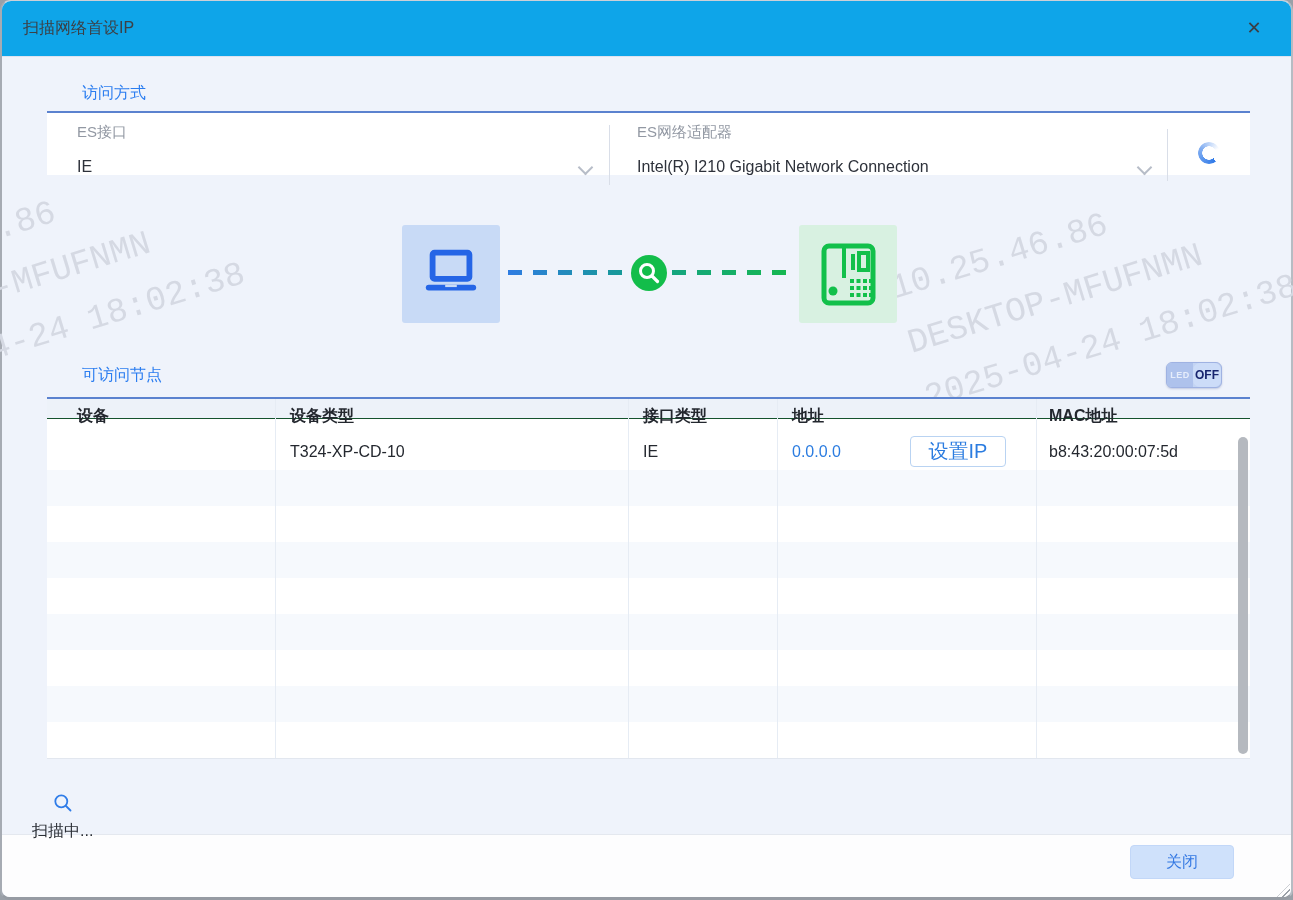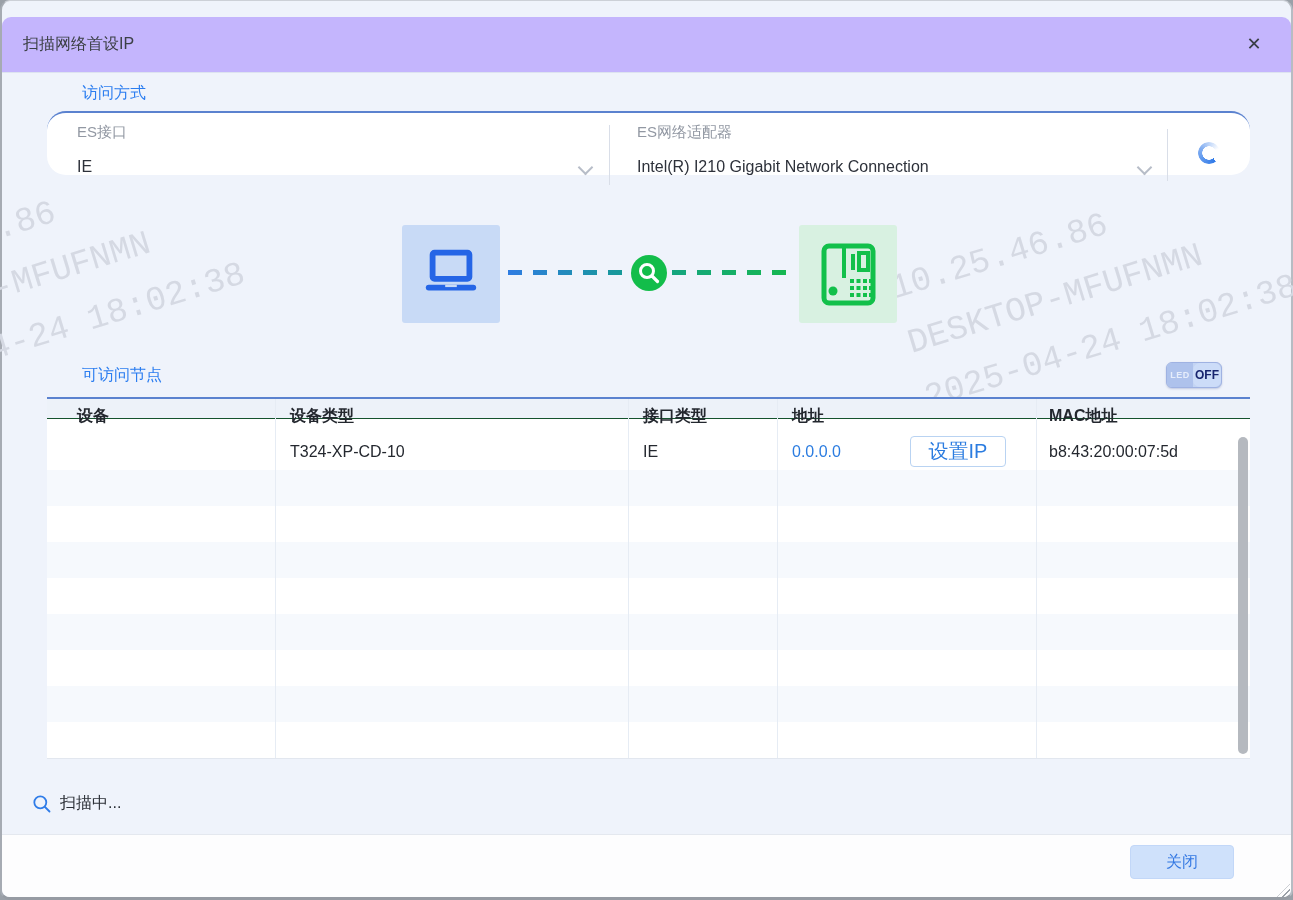--- a/index.html
+++ b/index.html
@@ -1,31 +1,31 @@
 <!DOCTYPE html>
 <html><head>
 <meta charset="utf-8">
 <style>
   html,body{margin:0;padding:0;}
   body{width:1293px;height:900px;background:#9aa0a8;font-family:"Liberation Sans","DejaVu Sans",sans-serif;}
   .stage{position:relative;width:1293px;height:900px;overflow:hidden;}
   .window{position:absolute;inset:0;background:#eff3fb;border-radius:10px;
     border-left:2px solid #a6abb3;border-right:2px solid #b7bcc3;border-bottom:3px solid #969ba3;border-top:1px solid #ccd0d7;box-sizing:border-box;}
   
-  .titlebar{position:absolute;left:0;top:16px;right:0;height:55px;background:#c4b5fd;border-radius:9px 9px 0 0;border-bottom:1px solid #dde3f0;}
+  .titlebar{position:absolute;left:0;top:0;right:0;height:55px;background:#0ea5e9;border-radius:9px 9px 0 0;border-bottom:1px solid #dde3f0;}
   .titlebar .title{position:absolute;left:21px;top:17px;font-size:16px;color:#3c4046;font-weight:500;}
   .close-x{position:absolute;right:24px;top:14px;width:26px;height:26px;line-height:26px;text-align:center;font-size:18px;color:#3a3f46;cursor:pointer;}
   
   .wm{position:absolute;color:#d5d9e3;font-family:"Liberation Mono","DejaVu Sans Mono",monospace;font-size:34px;line-height:57px;white-space:nowrap;transform:rotate(-17deg);transform-origin:0 0;pointer-events:none;z-index:1;}
   .wm-left{left:-170px;top:250px;}
   .wm-right{left:882px;top:262px;}
   
   .sec-title{position:absolute;font-size:16px;font-weight:500;color:#2b7df0;}
   
-  .panel{position:absolute;left:45px;top:110px;width:1203px;height:64px;background:#ffffff;border-top:2px solid #5b82cf;box-sizing:border-box;z-index:2;border-radius:19px;}
+  .panel{position:absolute;left:45px;top:110px;width:1203px;height:64px;background:#ffffff;border-top:2px solid #5b82cf;box-sizing:border-box;z-index:2;}
   .fld-label{position:absolute;font-size:15px;color:#9298a3;}
   .fld-value{position:absolute;font-size:16px;color:#2d313a;}
   .vdiv{position:absolute;width:1px;background:#d9dee8;}
   .chev{position:absolute;width:9px;height:9px;border-right:2px solid #b7bdc8;border-bottom:2px solid #b7bdc8;transform:rotate(45deg);}
   .spinner{position:absolute;left:1151px;top:29px;width:22px;height:22px;border-radius:50%;
     background:conic-gradient(from 140deg,#2e79e8,#85b0f2 45%,rgba(239,245,255,0) 80%);
     -webkit-mask:radial-gradient(closest-side,transparent calc(100% - 4.5px),#000 calc(100% - 4px));
     mask:radial-gradient(closest-side,transparent calc(100% - 4.5px),#000 calc(100% - 4px));}
   
   .tile{position:absolute;width:98px;height:98px;border-radius:3px;display:flex;align-items:center;justify-content:center;z-index:2;}
@@ -47,21 +47,21 @@
   .th{position:absolute;top:0;height:34px;line-height:34px;font-size:16px;font-weight:bold;color:#23272e;}
   .col-line{position:absolute;top:0;width:1px;height:359px;background:#e6ecf4;z-index:4;}
   .drow{position:absolute;left:0;top:34px;width:100%;height:37px;background:#fff;}
   .td{position:absolute;top:0;height:37px;line-height:37px;font-size:16px;color:#24282f;}
   .erow{position:absolute;left:0;width:100%;height:36px;}
   .erow.striped{background:#f6f9fd;}
   .setip-btn{position:absolute;left:863px;top:3px;width:96px;height:31px;background:#fff;border:1px solid #b9d3f2;border-radius:4px;color:#2b7ce0;font-size:20px;display:flex;align-items:center;justify-content:center;cursor:pointer;box-sizing:border-box;}
   .ip-link{color:#2b7ce0;}
   .sbar{position:absolute;left:1191px;top:38px;width:10px;height:317px;border-radius:5px;background:#b5b9bf;z-index:5;}
   
-  .status-row{position:absolute;left:30px;top:792px;display:flex;align-items:center;gap:8px;z-index:2;}
+  .status-row{position:absolute;left:30px;top:792px;display:flex;align-items:center;gap:8px;z-index:2;flex-direction:column;}
   .status-text{font-size:16px;color:#2b2f36;}
   .footer{position:absolute;left:0;right:0;top:833px;bottom:0;background:#fdfdfe;border-top:1px solid #e4e8ef;border-radius:0 0 8px 8px;}
   .close-btn{position:absolute;left:1128px;top:10px;width:104px;height:34px;background:#cfe1fb;border:1px solid #c2d7f8;border-radius:4px;color:#3579e3;font-size:16px;display:flex;align-items:center;justify-content:center;cursor:pointer;box-sizing:border-box;}
   .grip{position:absolute;right:1px;bottom:0px;width:13px;height:13px;background:repeating-linear-gradient(135deg,transparent 0 3px,#9aa0a8 3px 4.6px);clip-path:polygon(100% 0,100% 100%,0 100%);}
 </style>
 </head>
 <body>
 
 <div class="stage">
   <div class="window">

